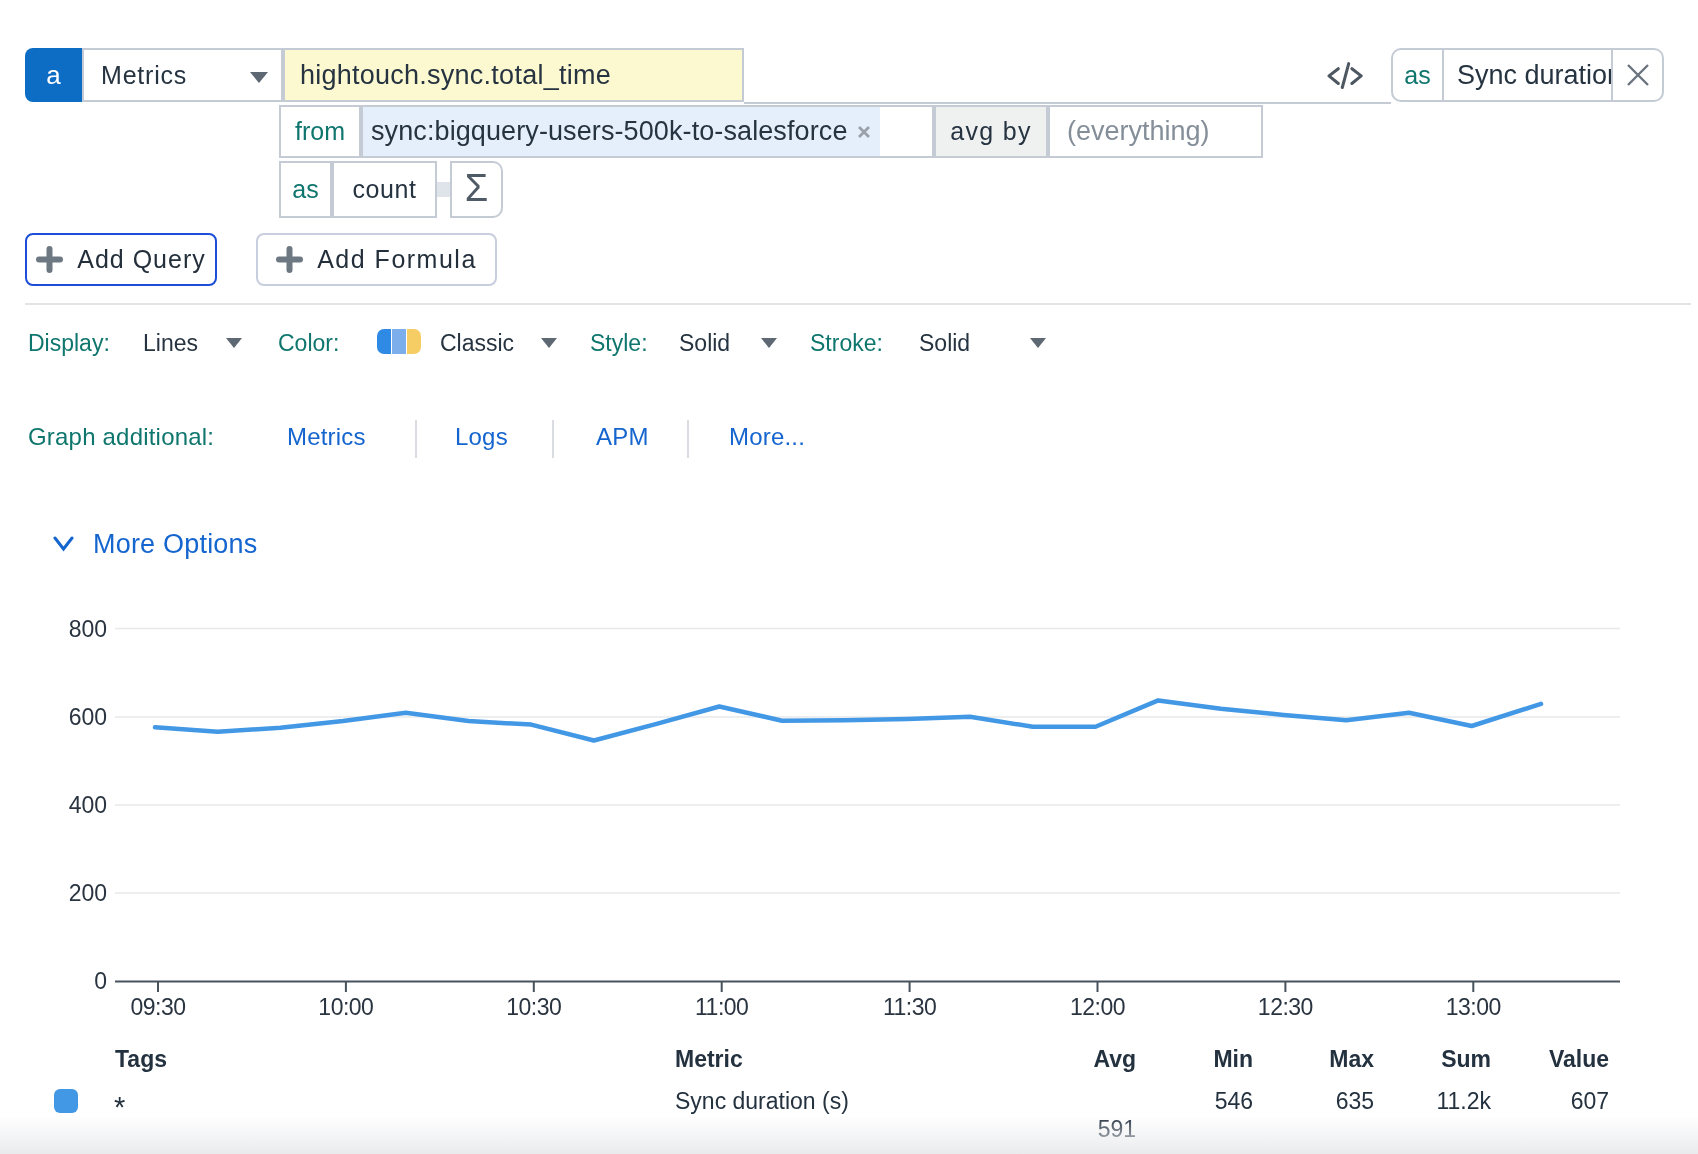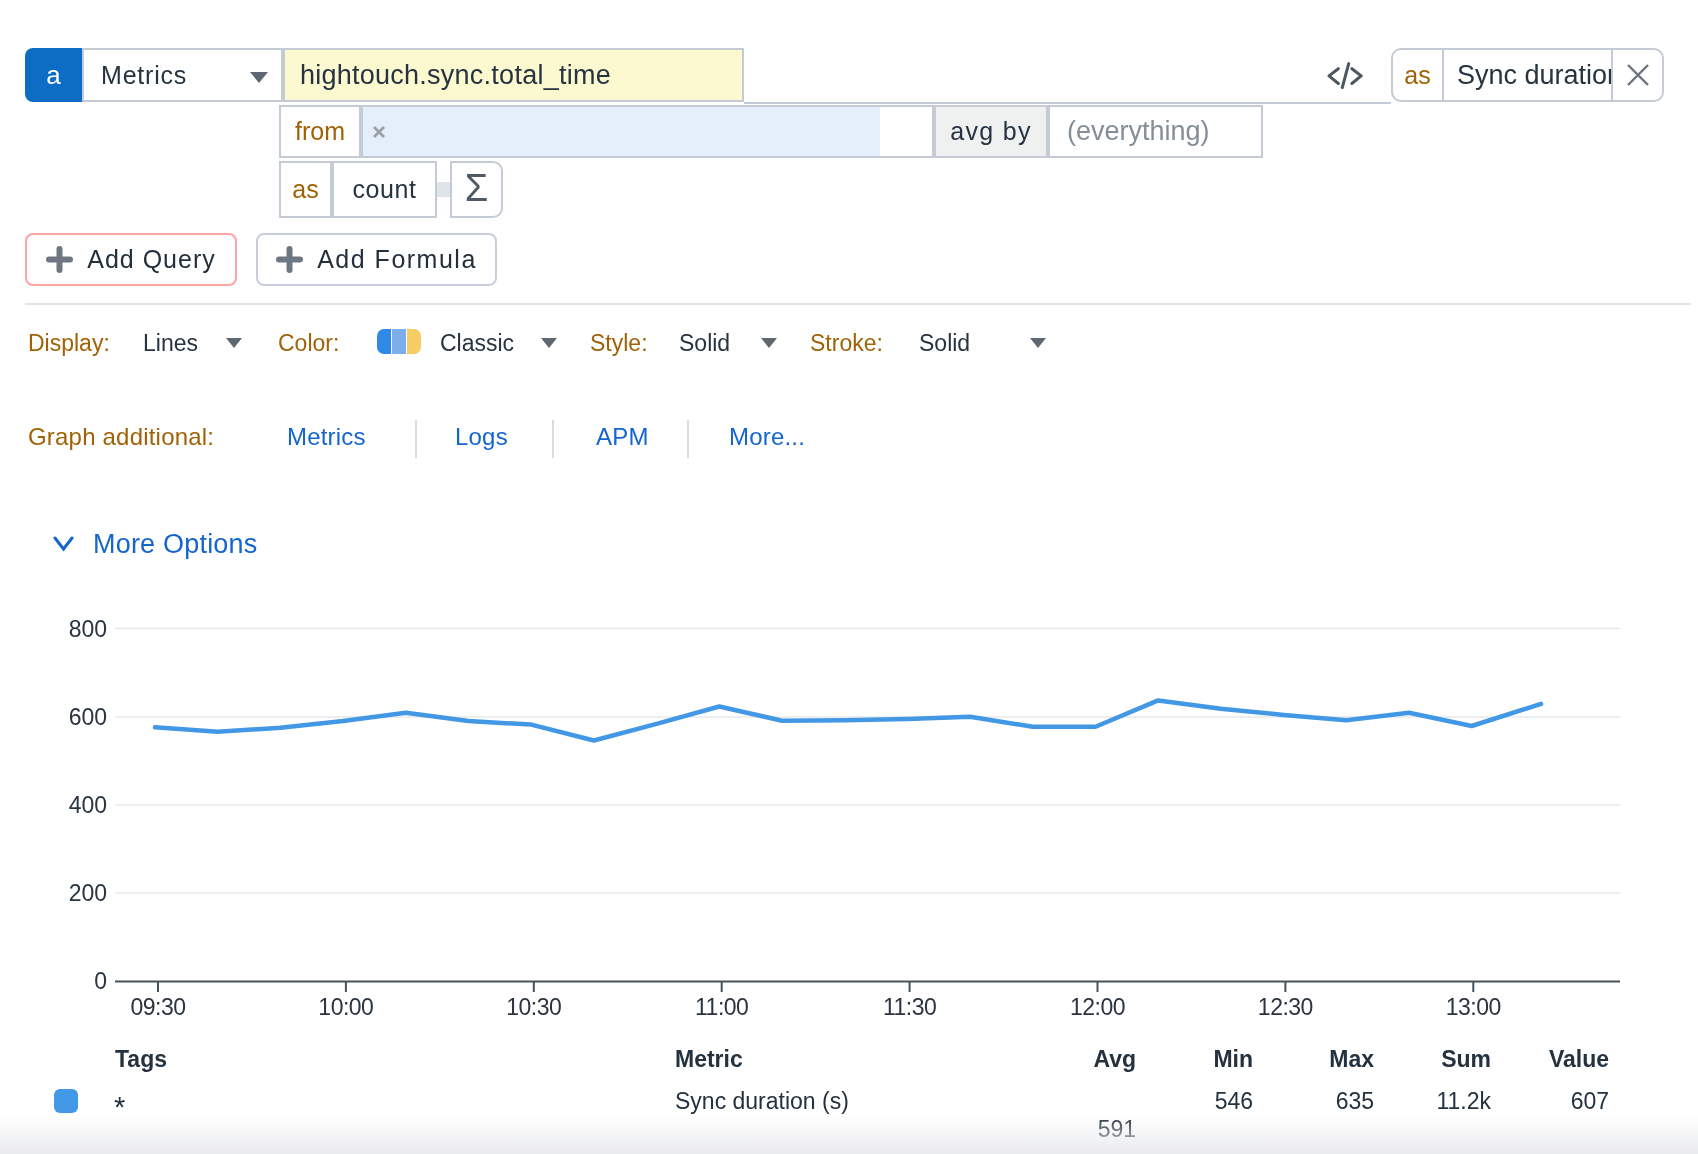--- a/index.html
+++ b/index.html
@@ -1,21 +1,21 @@
 <!DOCTYPE html>
 <html><head>
 <meta charset="utf-8">
 <style>
   * { margin:0; padding:0; box-sizing:border-box; }
   html,body { width:1698px; height:1154px; background:#fff; overflow:hidden; }
   body { font-family:"Liberation Sans", sans-serif; position:relative; color:#263340; }
   .abs { position:absolute; }
   .box { position:absolute; border:2px solid #c5cbd4; background:#fff; }
   .cell { display:flex; align-items:center; }
-  .graytxt { color:#a16207;text-align:right; }
+  .graytxt { color:#0f766e;text-align:right; }
   .caret { position:absolute; width:0; height:0; border-left:9px solid transparent; border-right:9px solid transparent; border-top:11px solid #5d6872; }
 </style>
 </head>
 <body>
 
 <div class="abs" style="left:25px; top:48px; width:57px; height:54px; background:#0d6cc4; border-radius:8px 0 0 8px; display:flex; align-items:center; justify-content:center;">
   <span style="color:#fff; font-size:26px;">a</span>
 </div>
 
 <div class="box cell" style="left:82px; top:48px; width:201px; height:54px;">
@@ -46,20 +46,21 @@
 </div>
 
 <div class="abs" style="left:744px; top:102px; width:647px; height:2px; background:#c5cbd4;"></div>
 
 <div class="box cell" style="left:279px; top:105px; width:82px; height:53px; justify-content:center;">
   <span class="graytxt" style="font-size:25px;">from</span>
 </div>
 
 <div class="box" style="left:361px; top:105px; width:573px; height:53px;">
   <div style="position:absolute; left:0; top:0; width:517px; height:49px; background:#e5effb; display:flex; align-items:center;">
+    <span style="font-size:27px; letter-spacing:0.1px; margin-left:8px; color:#263340; white-space:nowrap;">sync:bigquery-users-500k-to-salesforce</span>
     <svg width="14" height="14" viewBox="0 0 14 14" style="margin-left:9px;">
         <path d="M2 2 L12 12 M12 2 L2 12" stroke="#9aa0a8" stroke-width="2.8" fill="none"></path>
       </svg>
   </div>
 </div>
 
 <div class="box cell" style="left:934px; top:105px; width:114px; height:53px; background:#eff1f1; justify-content:center;">
   <span style="font-size:25px; letter-spacing:1.3px; color:#263340;">avg by</span>
 </div>
 
@@ -71,21 +72,21 @@
   <span class="graytxt" style="font-size:25px;">as</span>
 </div>
 <div class="box cell" style="left:332px; top:161px; width:105px; height:57px; justify-content:center;">
   <span style="font-size:25px; letter-spacing:0.6px; color:#263340;">count</span>
 </div>
 <div class="abs" style="left:437px; top:182px; width:13px; height:15px; background:#dfe3ea;"></div>
 <div class="box cell" style="left:450px; top:161px; width:53px; height:57px; border-radius:0 10px 10px 0; justify-content:center;">
   <span style="font-size:38px; color:#4e5a66; margin-top:-3px;">Σ</span>
 </div>
 
-<div class="abs cell" style="left:25px; top:233px; width:212px; height:53px; border:2px solid #fca5a5; border-radius:8px; background:#fff; justify-content:center;">
+<div class="abs cell" style="left:25px; top:233px; width:192px; height:53px; border:2px solid #1d4ed8; border-radius:8px; background:#fff; justify-content:center;">
   <svg width="27" height="27" viewBox="0 0 27 27" style="margin-right:14px;">
       <path d="M13.5 3 V24 M3 13.5 H24" stroke="#6d7883" stroke-width="6" stroke-linecap="round"></path>
     </svg>
   <span style="font-size:25px; letter-spacing:1px; color:#232f3b;">Add Query</span>
 </div>
 <div class="abs cell" style="left:256px; top:233px; width:241px; height:53px; border:2px solid #c9cede; border-radius:8px; background:#fff; justify-content:center;">
   <svg width="27" height="27" viewBox="0 0 27 27" style="margin-right:14px;">
       <path d="M13.5 3 V24 M3 13.5 H24" stroke="#6d7883" stroke-width="6" stroke-linecap="round"></path>
     </svg>
   <span style="font-size:25px; letter-spacing:1.5px; color:#232f3b;">Add Formula</span>

